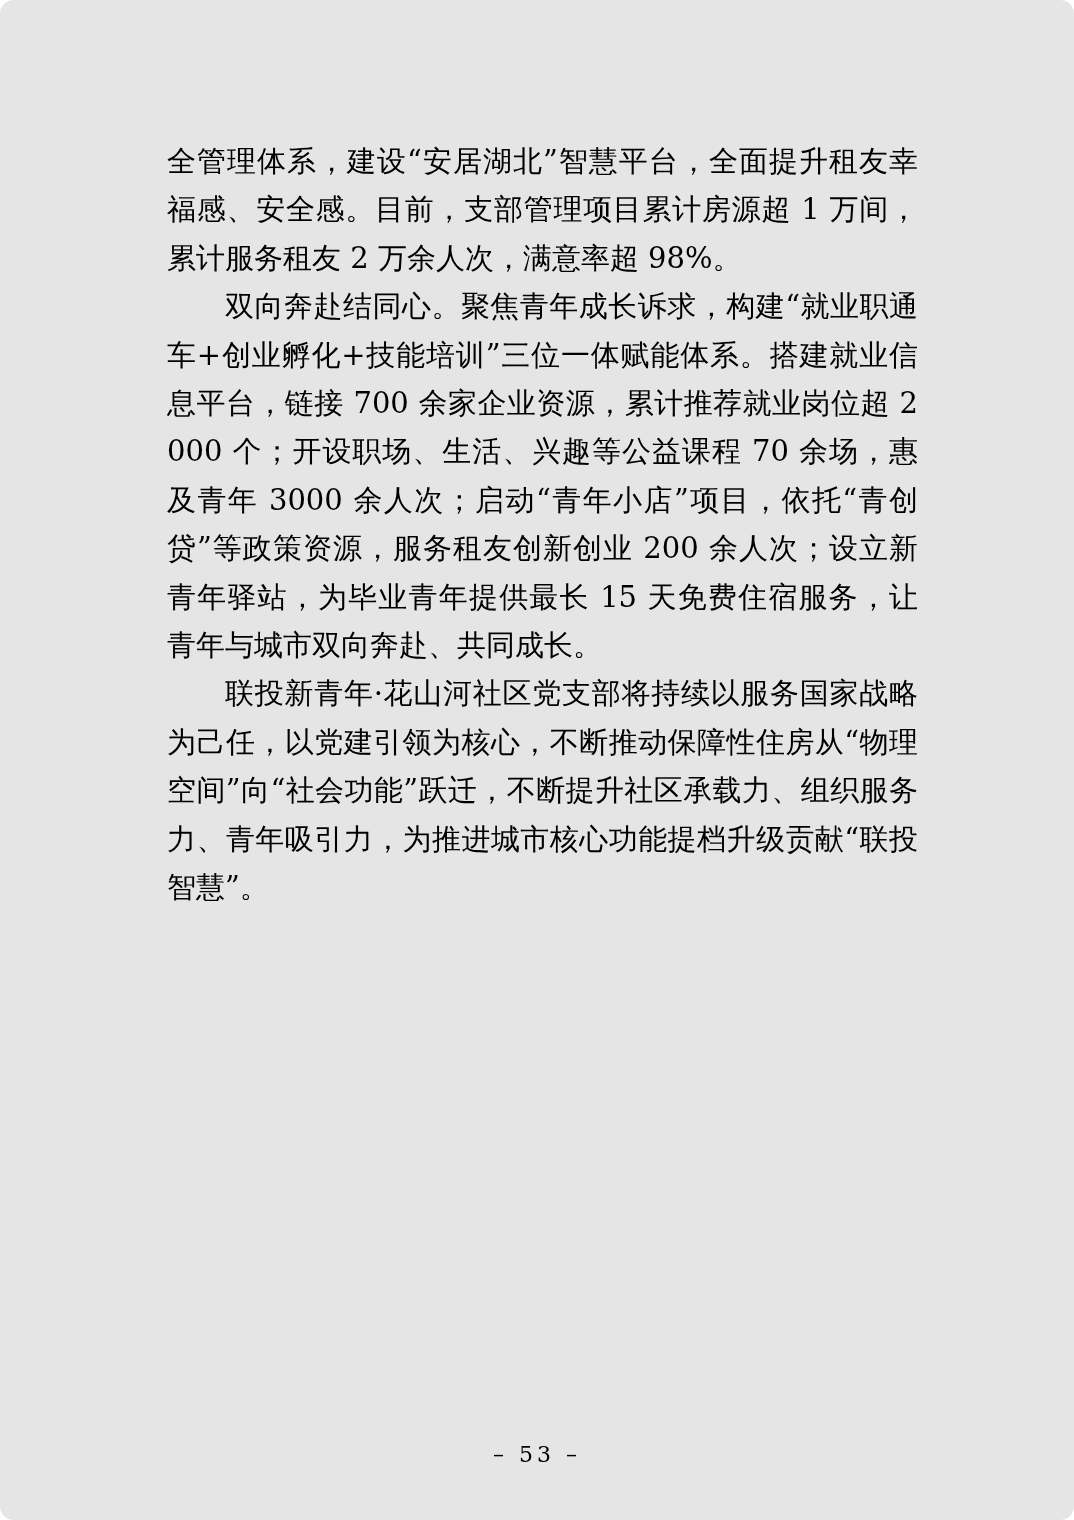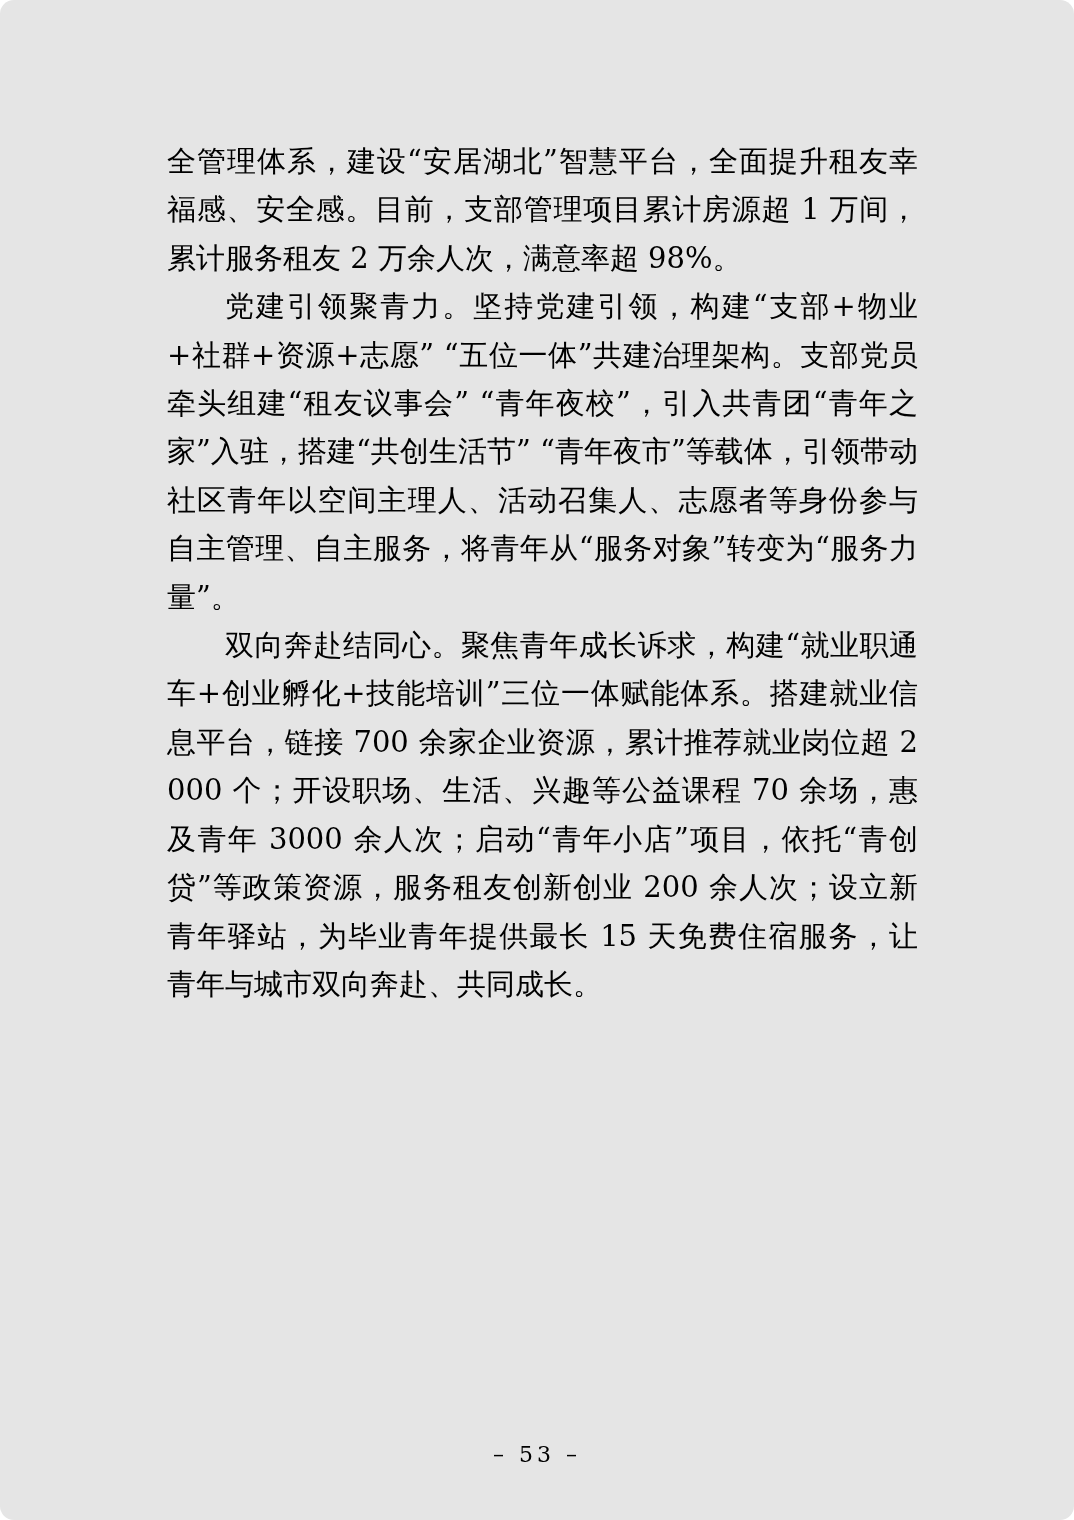--- a/index.html
+++ b/index.html
@@ -49,19 +49,19 @@
     letter-spacing: 4px;
     color: #000000;
   }
 </style>
 </head>
 <body>
 
 <div class="page">
   <div class="content">
     <p class="para no-indent">全管理体系，建设“安居湖北”智慧平台，全面提升租友幸福感、安全感。目前，支部管理项目累计房源超 1 万间，累计服务租友 2 万余人次，满意率超 98%。</p>
-    <p class="para">党建引领聚青力。坚持党建引领，构建“支部+物业+社群+资源+志愿” “五位一体”共建治理架构。支部党员牵头组建“租友议事会” “青年夜校”，引入共青团“青年之家”入驻，搭建“共创生活节” “青年夜市”等载体，引领带动社区青年以空间主理人、活动召集人、志愿者等身份参与自主管理、自主服务，将青年从“服务对象”转变为“服务力量”。</p>
     <p class="para">双向奔赴结同心。聚焦青年成长诉求，构建“就业职通车+创业孵化+技能培训”三位一体赋能体系。搭建就业信息平台，链接 700 余家企业资源，累计推荐就业岗位超 2000 个；开设职场、生活、兴趣等公益课程 70 余场，惠及青年 3000 余人次；启动“青年小店”项目，依托“青创贷”等政策资源，服务租友创新创业 200 余人次；设立新青年驿站，为毕业青年提供最长 15 天免费住宿服务，让青年与城市双向奔赴、共同成长。</p>
+    <p class="para">联投新青年·花山河社区党支部将持续以服务国家战略为己任，以党建引领为核心，不断推动保障性住房从“物理空间”向“社会功能”跃迁，不断提升社区承载力、组织服务力、青年吸引力，为推进城市核心功能提档升级贡献“联投智慧”。</p>
   </div>
   <div class="footer">
     <span class="page-number">– 53 –</span>
   </div>
 </div>
 
 </body></html>

